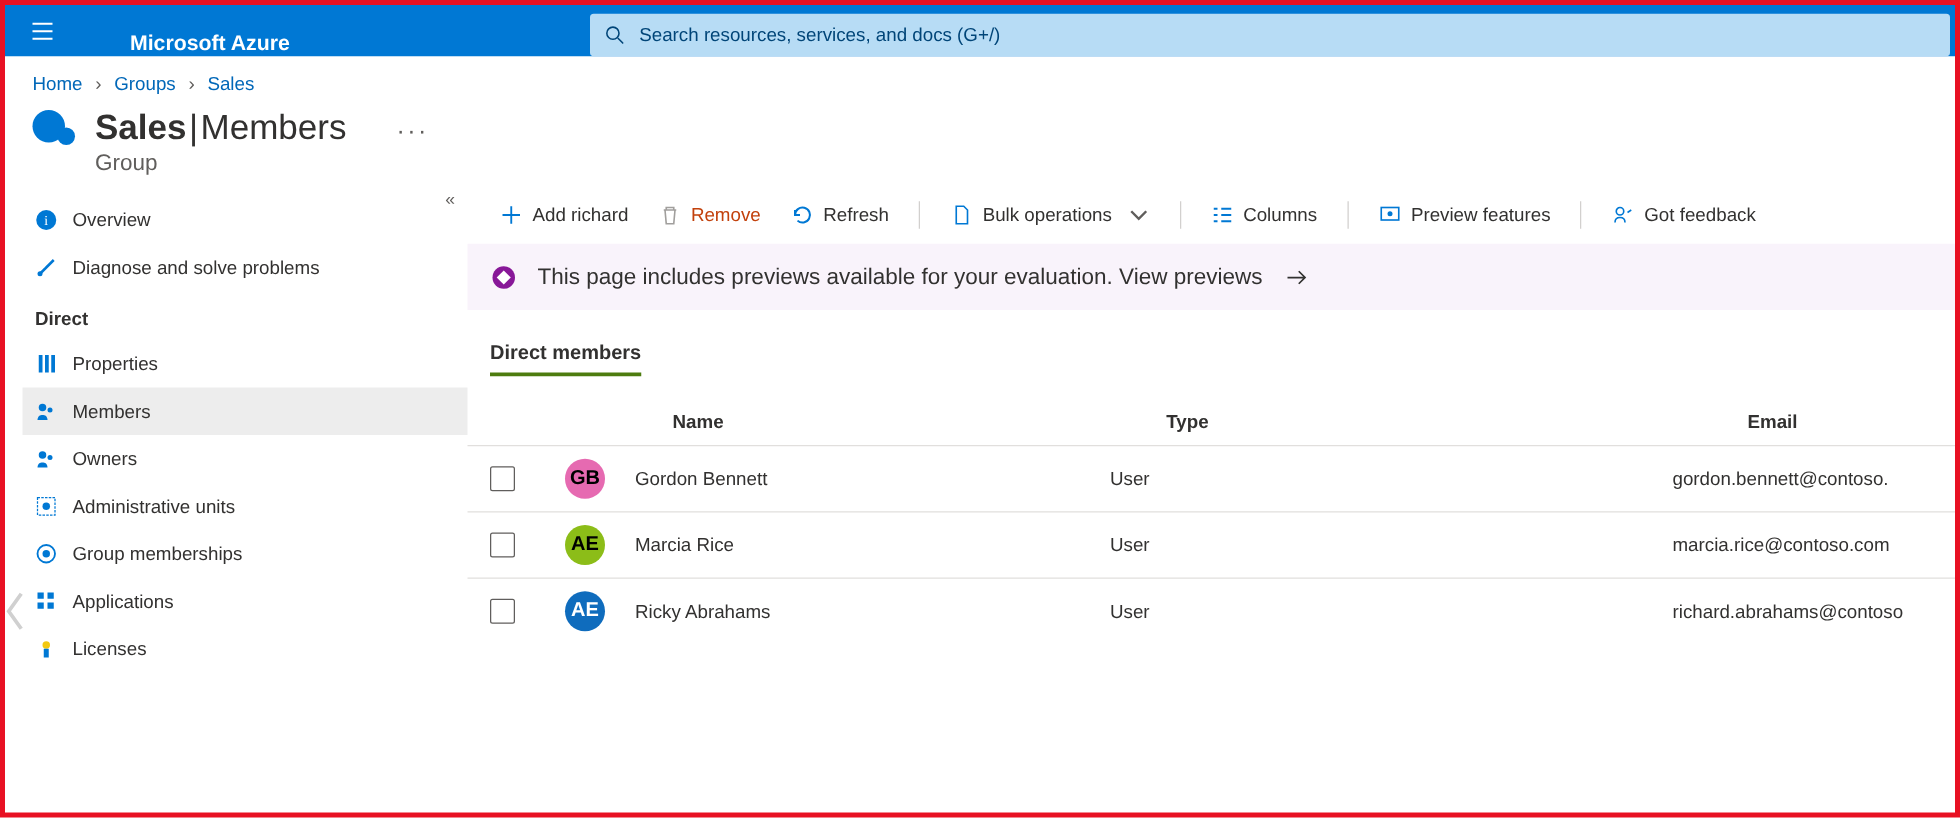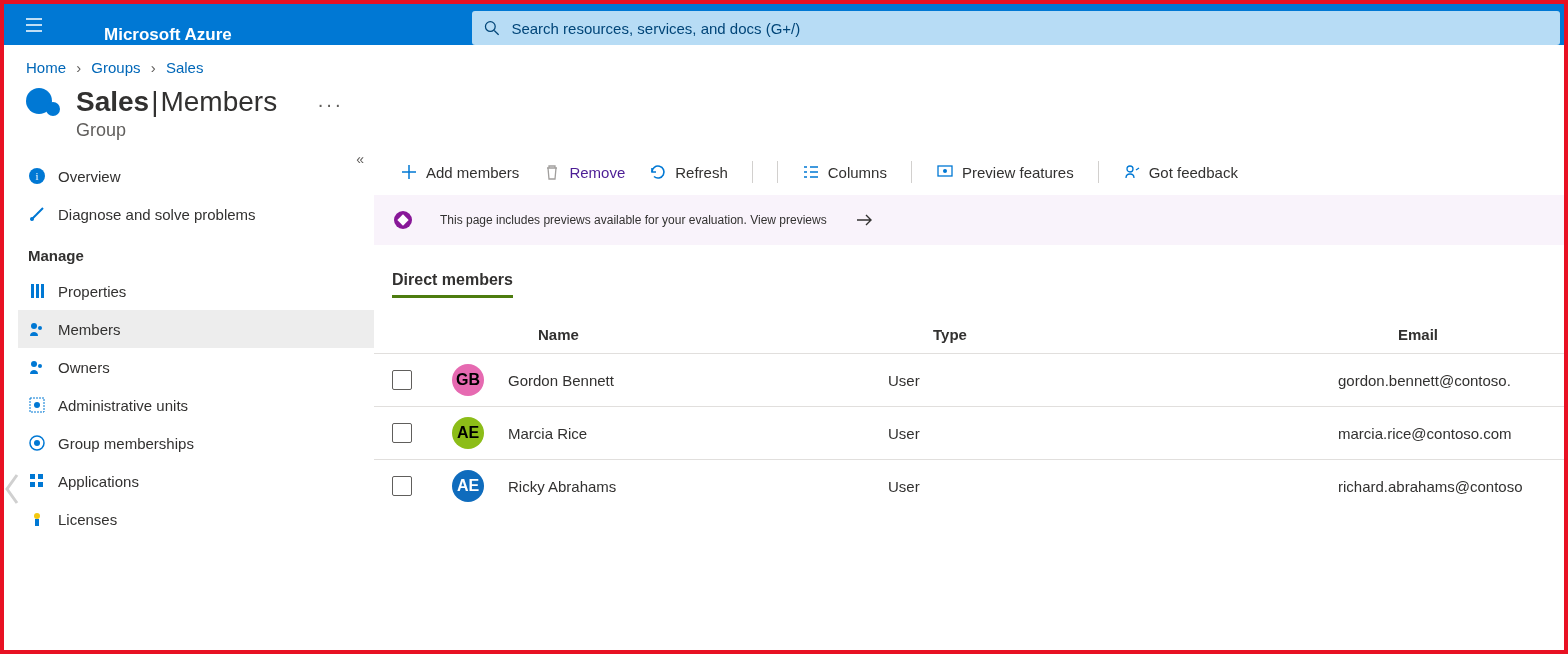--- a/index.html
+++ b/index.html
@@ -127,32 +127,32 @@
     gap: 4px;
     font-size: 15px;
     border-bottom: 0;
   }
   .tb-btn {
     display:flex; align-items:center; gap:8px;
     padding: 4px 10px;
     cursor:pointer;
     color:#323130;
   }
-  .tb-btn.disabled { color:#4c1d95; cursor:default; }
+  .tb-btn.disabled { color:#c2410c; cursor:default; }
   .tb-btn svg { width:18px; height:18px; }
   .tb-sep {
     width:1px; height:22px; background:#d2d0ce; margin: 0 10px;
   }
   .chevdown { width:12px; height:12px; margin-left:4px;}
   .banner {
     background: #f9f3fb;
     margin: 0 0 20px 0;
     padding: 16px 20px;
-    display:flex; align-items:center; gap:28px;
-    font-size: 12px;
+    display:flex; align-items:center; gap:18px;
+    font-size: 18px;
   }
   .banner-icon {
     width:18px; height:18px; background:#881798; border-radius:50%;
     display:flex; align-items:center; justify-content:center;
     position:relative;
   }
   .banner-icon::after{
     content:""; position:absolute; width:8px; height:8px;
     background:#fff; transform:rotate(45deg);
   }
@@ -256,21 +256,21 @@
     <div class="side-item">
       <span class="side-icon">
           <svg viewBox="0 0 18 18">
             <path d="M3 15 L10 8 M8 10 L15 3" stroke="#0078d4" stroke-width="2"></path>
             <circle cx="4" cy="14" r="2" fill="#0078d4"></circle>
           </svg>
         </span>
       <span>Diagnose and solve problems</span>
     </div>
 
-    <div class="side-section">Manage</div>
+    <div class="side-section">Direct</div>
 
     <div class="side-item">
       <span class="side-icon">
           <svg viewBox="0 0 18 18">
             <rect x="3" y="2" width="3" height="14" fill="#0078d4"></rect>
             <rect x="8" y="2" width="3" height="14" fill="#0078d4"></rect>
             <rect x="13" y="2" width="3" height="14" fill="#0078d4"></rect>
           </svg>
         </span>
       <span>Properties</span>
@@ -335,36 +335,45 @@
     </div>
   </div>
 
   <div class="main">
 
     <div class="toolbar">
       <div class="tb-btn">
         <svg viewBox="0 0 18 18">
             <path d="M9 2v14M2 9h14" stroke="#0078d4" stroke-width="1.5"></path>
           </svg>
-        <span>Add members</span>
+        <span>Add richard</span>
       </div>
       <div class="tb-btn disabled">
         <svg viewBox="0 0 18 18">
             <path d="M4 5h10M6 5V3h6v2M5 5l1 11h6l1-11" stroke="#a19f9d" stroke-width="1.3" fill="none"></path>
           </svg>
         <span>Remove</span>
       </div>
       <div class="tb-btn">
         <svg viewBox="0 0 18 18">
             <path d="M3 9a6 6 0 1 1 2 4.5" stroke="#0078d4" stroke-width="1.6" fill="none"></path>
             <path d="M3 5v4h4" stroke="#0078d4" stroke-width="1.6" fill="none"></path>
           </svg>
         <span>Refresh</span>
       </div>
       <div class="tb-sep"></div>
+      <div class="tb-btn">
+        <svg viewBox="0 0 18 18">
+            <path d="M5 2h6l3 3v11H5z" stroke="#0078d4" stroke-width="1.3" fill="none"></path>
+          </svg>
+        <span>Bulk operations</span>
+        <svg class="chevdown" viewBox="0 0 12 12">
+            <path d="M2 4l4 4 4-4" stroke="#605e5c" stroke-width="1.3" fill="none"></path>
+          </svg>
+      </div>
       <div class="tb-sep"></div>
       <div class="tb-btn">
         <svg viewBox="0 0 18 18">
             <path d="M2 4h3M2 9h3M2 14h3M8 4h8M8 9h8M8 14h8" stroke="#0078d4" stroke-width="1.5"></path>
           </svg>
         <span>Columns</span>
       </div>
       <div class="tb-sep"></div>
       <div class="tb-btn">
         <svg viewBox="0 0 18 18">

